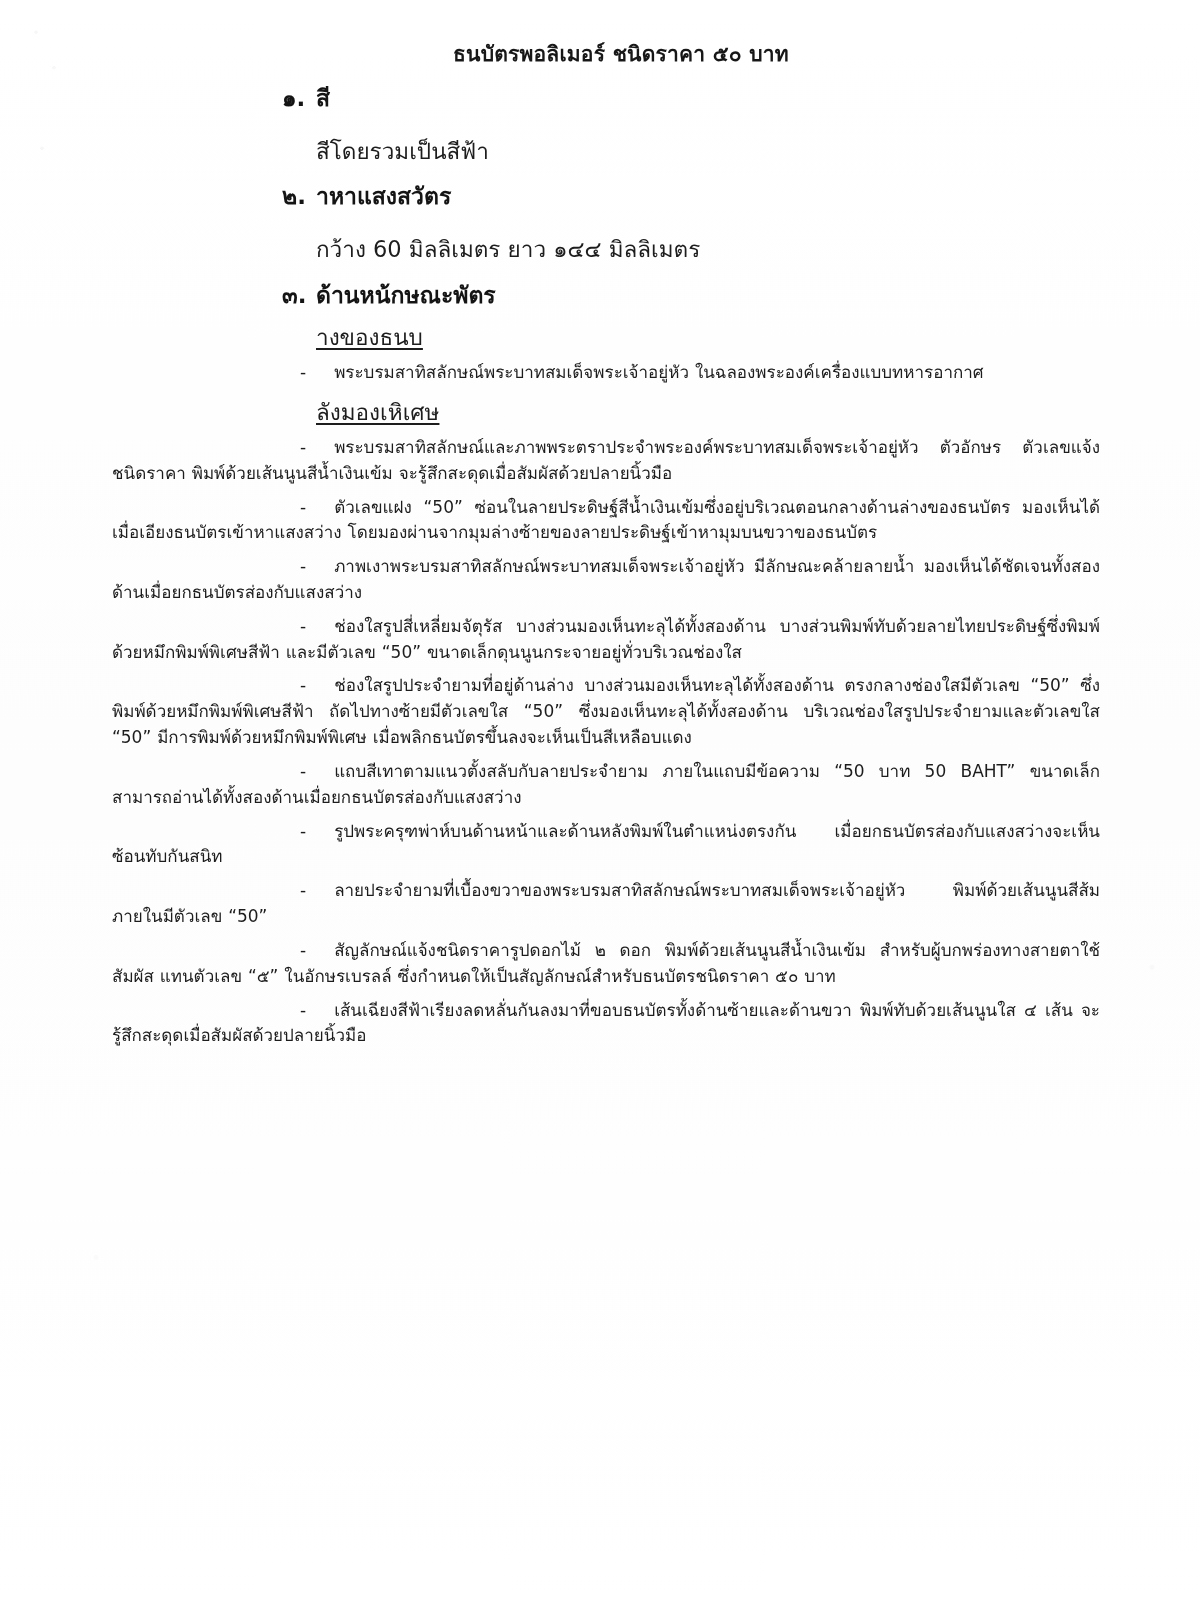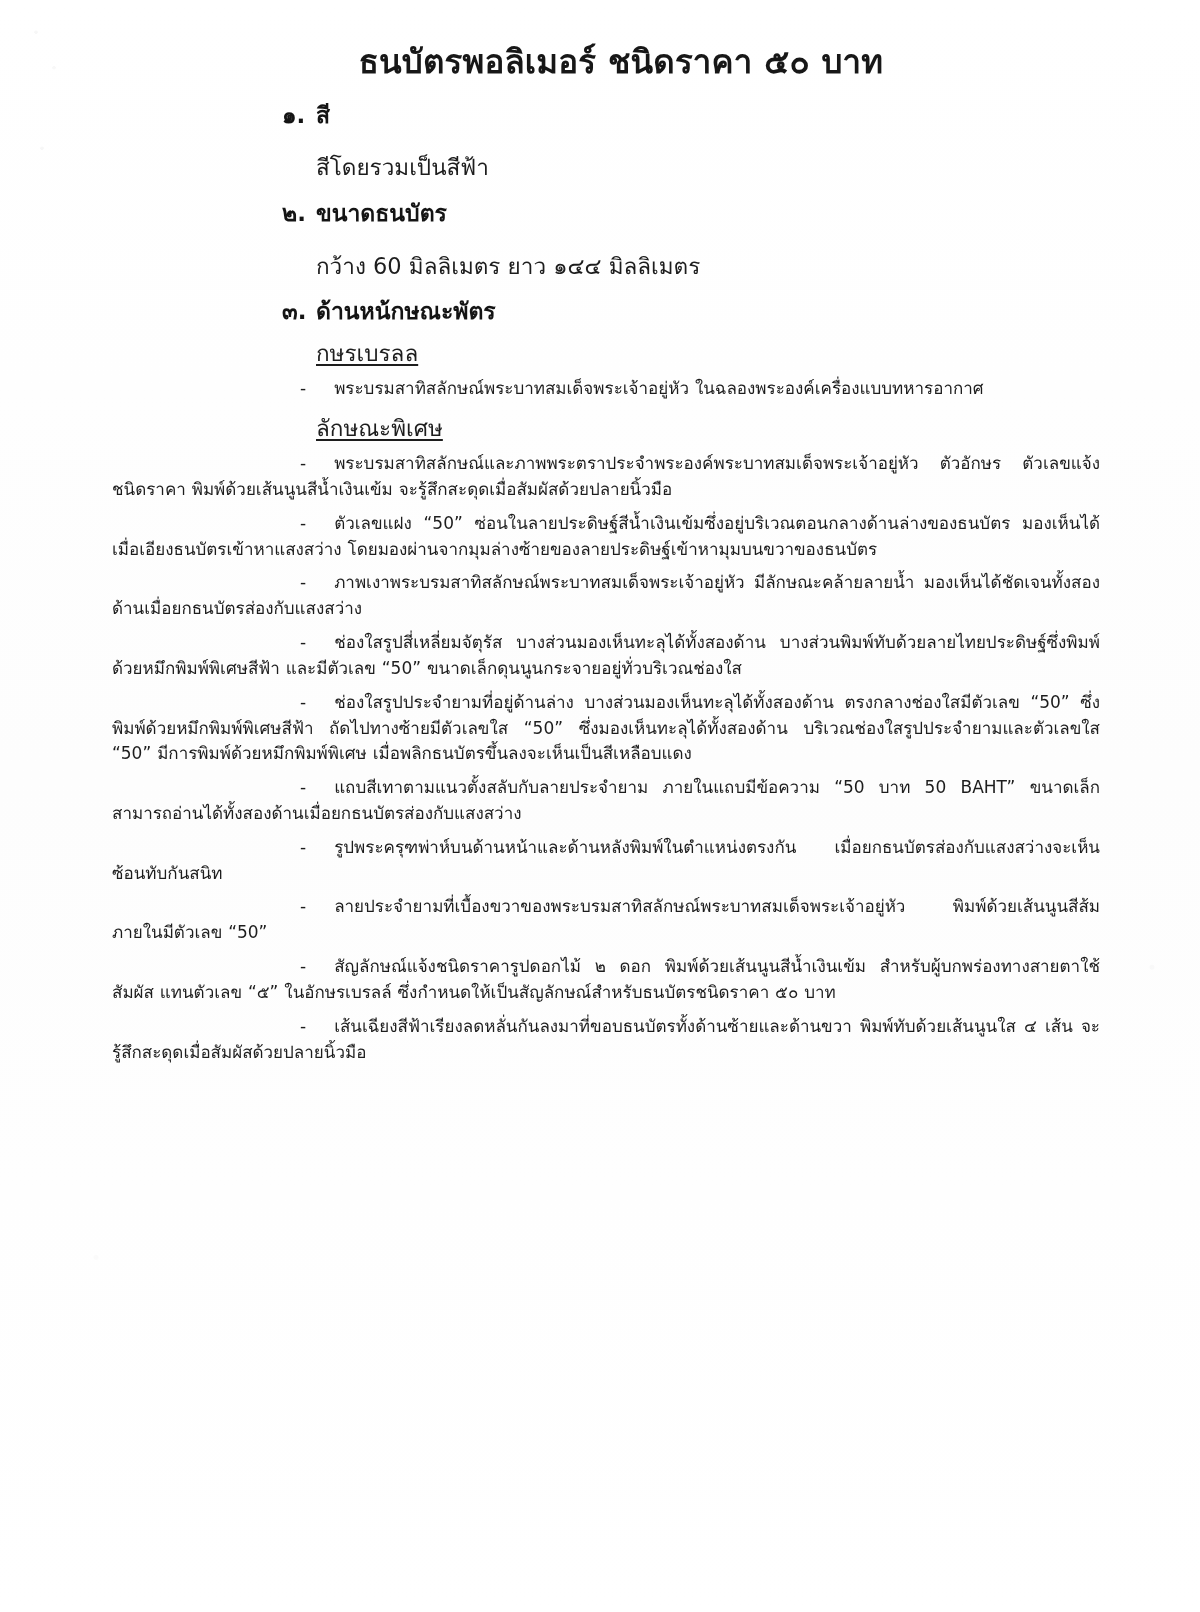--- a/index.html
+++ b/index.html
@@ -37,21 +37,21 @@
     top: 0;
     width: 1200px;
     height: 1612px;
     box-sizing: border-box;
     padding: 30px 100px 0 112px;
   }
 
   
   .doc-title {
     text-align: center;
-    font-size: 33px;
+    font-size: 21px;
     font-weight: 700;
     letter-spacing: 0.2px;
     margin: 10px 0 0 0;
     padding-left: 30px;
     line-height: 1.35;
     color: #171717;
   }
 
   .section {
     margin-top: 0;
@@ -127,39 +127,39 @@
     <div class="numbered">
       <span class="num">๑.</span>
       <span class="heading-text">สี</span>
     </div>
     <div class="sub-line">สีโดยรวมเป็นสีฟ้า</div>
   </div>
 
   <div class="section">
     <div class="numbered">
       <span class="num">๒.</span>
-      <span class="heading-text">ขนาดธนบัตร</span>
+      <span class="heading-text">าหาแสงสวัตร</span>
     </div>
     <div class="sub-line">กว้าง 60 มิลลิเมตร  ยาว ๑๔๔ มิลลิเมตร</div>
   </div>
 
   <div class="section">
     <div class="numbered">
       <span class="num">๓.</span>
       <span class="heading-text">ด้านหน้กษณะพัตร</span>
     </div>
 
     <div class="sub-underline">
-      <span class="u">กษรเบรลล</span>
+      <span class="u">างของธนบ</span>
     </div>
 
     <p class="bullet"><span class="dash">-</span><span>พระบรมสาทิสลักษณ์พระบาทสมเด็จพระเจ้าอยู่หัว ในฉลองพระองค์เครื่องแบบทหารอากาศ</span></p>
 
     <div class="sub-underline">
-      <span class="u">ลักษณะพิเศษ</span>
+      <span class="u">ลังมองเหิเศษ</span>
     </div>
 
 
     <p class="bullet"><span class="dash">-</span><span>พระบรมสาทิสลักษณ์และภาพพระตราประจำพระองค์พระบาทสมเด็จพระเจ้าอยู่หัว ตัวอักษร ตัวเลขแจ้งชนิดราคา พิมพ์ด้วยเส้นนูนสีน้ำเงินเข้ม จะรู้สึกสะดุดเมื่อสัมผัสด้วยปลายนิ้วมือ</span></p>
 
     <p class="bullet"><span class="dash">-</span><span>ตัวเลขแฝง “50” ซ่อนในลายประดิษฐ์สีน้ำเงินเข้มซึ่งอยู่บริเวณตอนกลางด้านล่างของธนบัตร มองเห็นได้เมื่อเอียงธนบัตรเข้าหาแสงสว่าง โดยมองผ่านจากมุมล่างซ้ายของลายประดิษฐ์เข้าหามุมบนขวาของธนบัตร</span></p>
 
     <p class="bullet"><span class="dash">-</span><span>ภาพเงาพระบรมสาทิสลักษณ์พระบาทสมเด็จพระเจ้าอยู่หัว มีลักษณะคล้ายลายน้ำ มองเห็นได้ชัดเจนทั้งสองด้านเมื่อยกธนบัตรส่องกับแสงสว่าง</span></p>
 
     <p class="bullet"><span class="dash">-</span><span>ช่องใสรูปสี่เหลี่ยมจัตุรัส บางส่วนมองเห็นทะลุได้ทั้งสองด้าน บางส่วนพิมพ์ทับด้วยลายไทยประดิษฐ์ซึ่งพิมพ์ด้วยหมึกพิมพ์พิเศษสีฟ้า และมีตัวเลข “50” ขนาดเล็กดุนนูนกระจายอยู่ทั่วบริเวณช่องใส</span></p>

